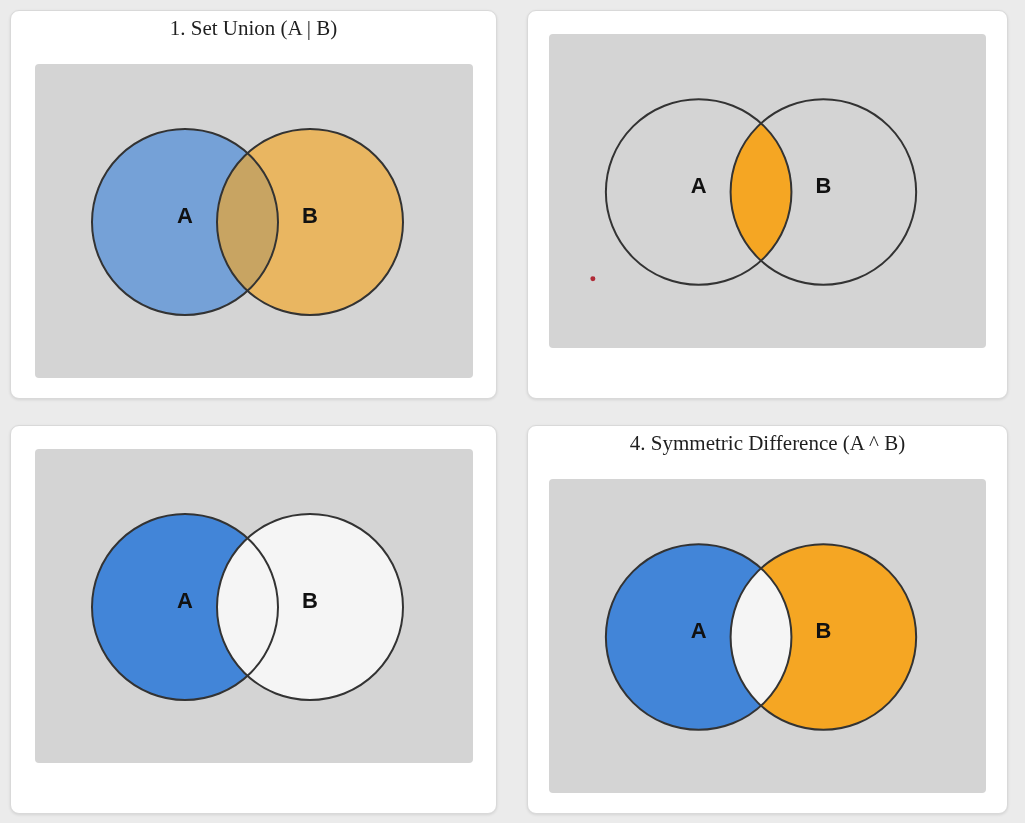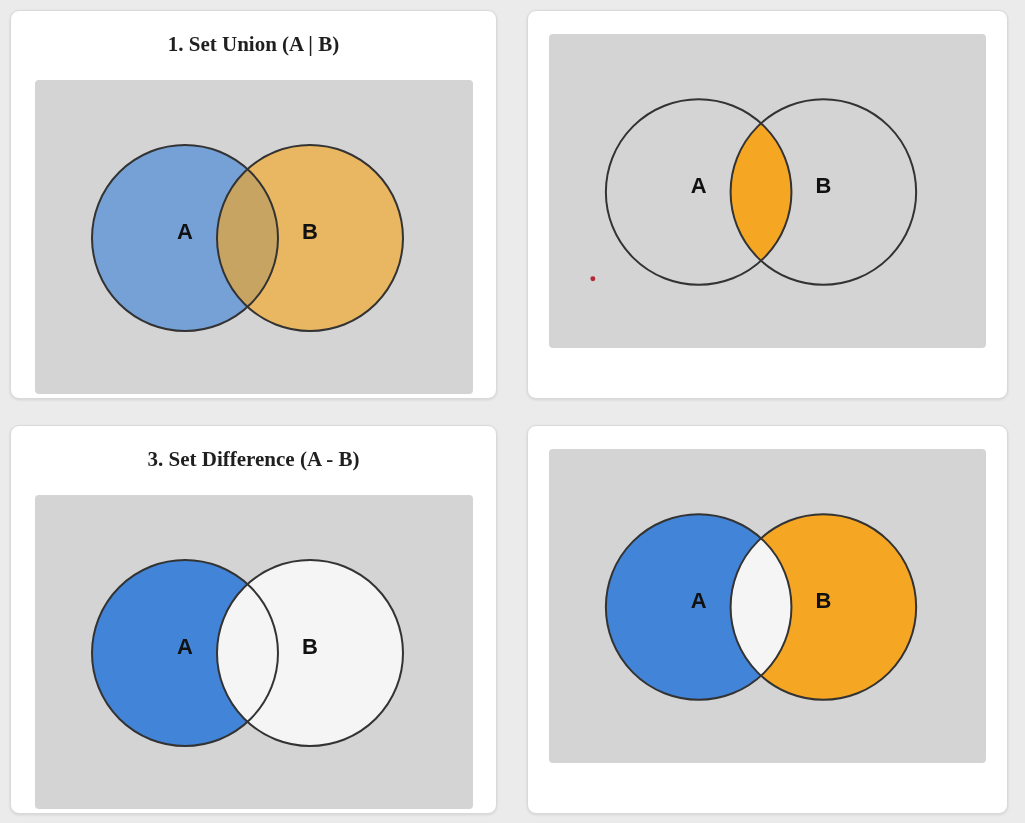--- a/index.html
+++ b/index.html
@@ -21,26 +21,26 @@
   }
   .card {
     background: #ffffff;
     border: 1px solid #d9d9d9;
     border-radius: 9px;
     height: 389px;
     box-sizing: border-box;
     box-shadow: 0 1px 3px rgba(0,0,0,0.10);
   }
   .title {
-    margin: 20px 8px 0 8px;
+    margin: 4px 8px 0 8px;
     text-align: center;
     font-family: "Liberation Serif", serif;
     font-size: 21px;
     line-height: 26px;
-    font-weight: 700;
+    font-weight: 400;
     color: #1f1f1f;
   }
   .plot {
     width: 438px;
     height: 314px;
     margin: 23px auto 0 auto;
     background: #d4d4d4;
     border-radius: 4px;
     overflow: hidden;
   }
@@ -84,35 +84,35 @@
         <circle class="outline" cx="150" cy="158" r="93" stroke="#333333"></circle>
         <circle class="outline" cx="275" cy="158" r="93" stroke="#333333"></circle>
         <text class="setlabel" x="150" y="159">A</text>
         <text class="setlabel" x="275" y="159">B</text>
         <circle cx="44" cy="245" r="2.5" fill="#b02a37"></circle>
       </svg>
     </div>
   </section>
 
   <section class="card">
-    <h2 class="title">3. Set Difference (A - B)</h2>
     <div class="plot">
       <svg viewBox="0 0 438 314" width="438" height="314">
         <circle cx="275" cy="158" r="93" fill="#f5f5f5"></circle>
         <circle cx="150" cy="158" r="93" fill="#4285d8"></circle>
         <path d="M212.5 89.1 A93 93 0 0 1 212.5 226.9 A93 93 0 0 1 212.5 89.1 Z" fill="#f5f5f5"></path>
         <circle class="outline" cx="150" cy="158" r="93" stroke="#333333"></circle>
         <circle class="outline" cx="275" cy="158" r="93" stroke="#333333"></circle>
         <text class="setlabel" x="150" y="159">A</text>
         <text class="setlabel" x="275" y="159">B</text>
       </svg>
     </div>
   </section>
 
   <section class="card narrow">
+    <h2 class="title">4. Symmetric Difference (A ^ B)</h2>
     <div class="plot">
       <svg viewBox="0 0 438 314" width="437" height="314">
         <circle cx="150" cy="158" r="93" fill="#4285d8"></circle>
         <circle cx="275" cy="158" r="93" fill="#f5a623"></circle>
         <path d="M212.5 89.1 A93 93 0 0 1 212.5 226.9 A93 93 0 0 1 212.5 89.1 Z" fill="#f5f5f5"></path>
         <circle class="outline" cx="150" cy="158" r="93" stroke="#333333"></circle>
         <circle class="outline" cx="275" cy="158" r="93" stroke="#333333"></circle>
         <text class="setlabel" x="150" y="159">A</text>
         <text class="setlabel" x="275" y="159">B</text>
       </svg>

